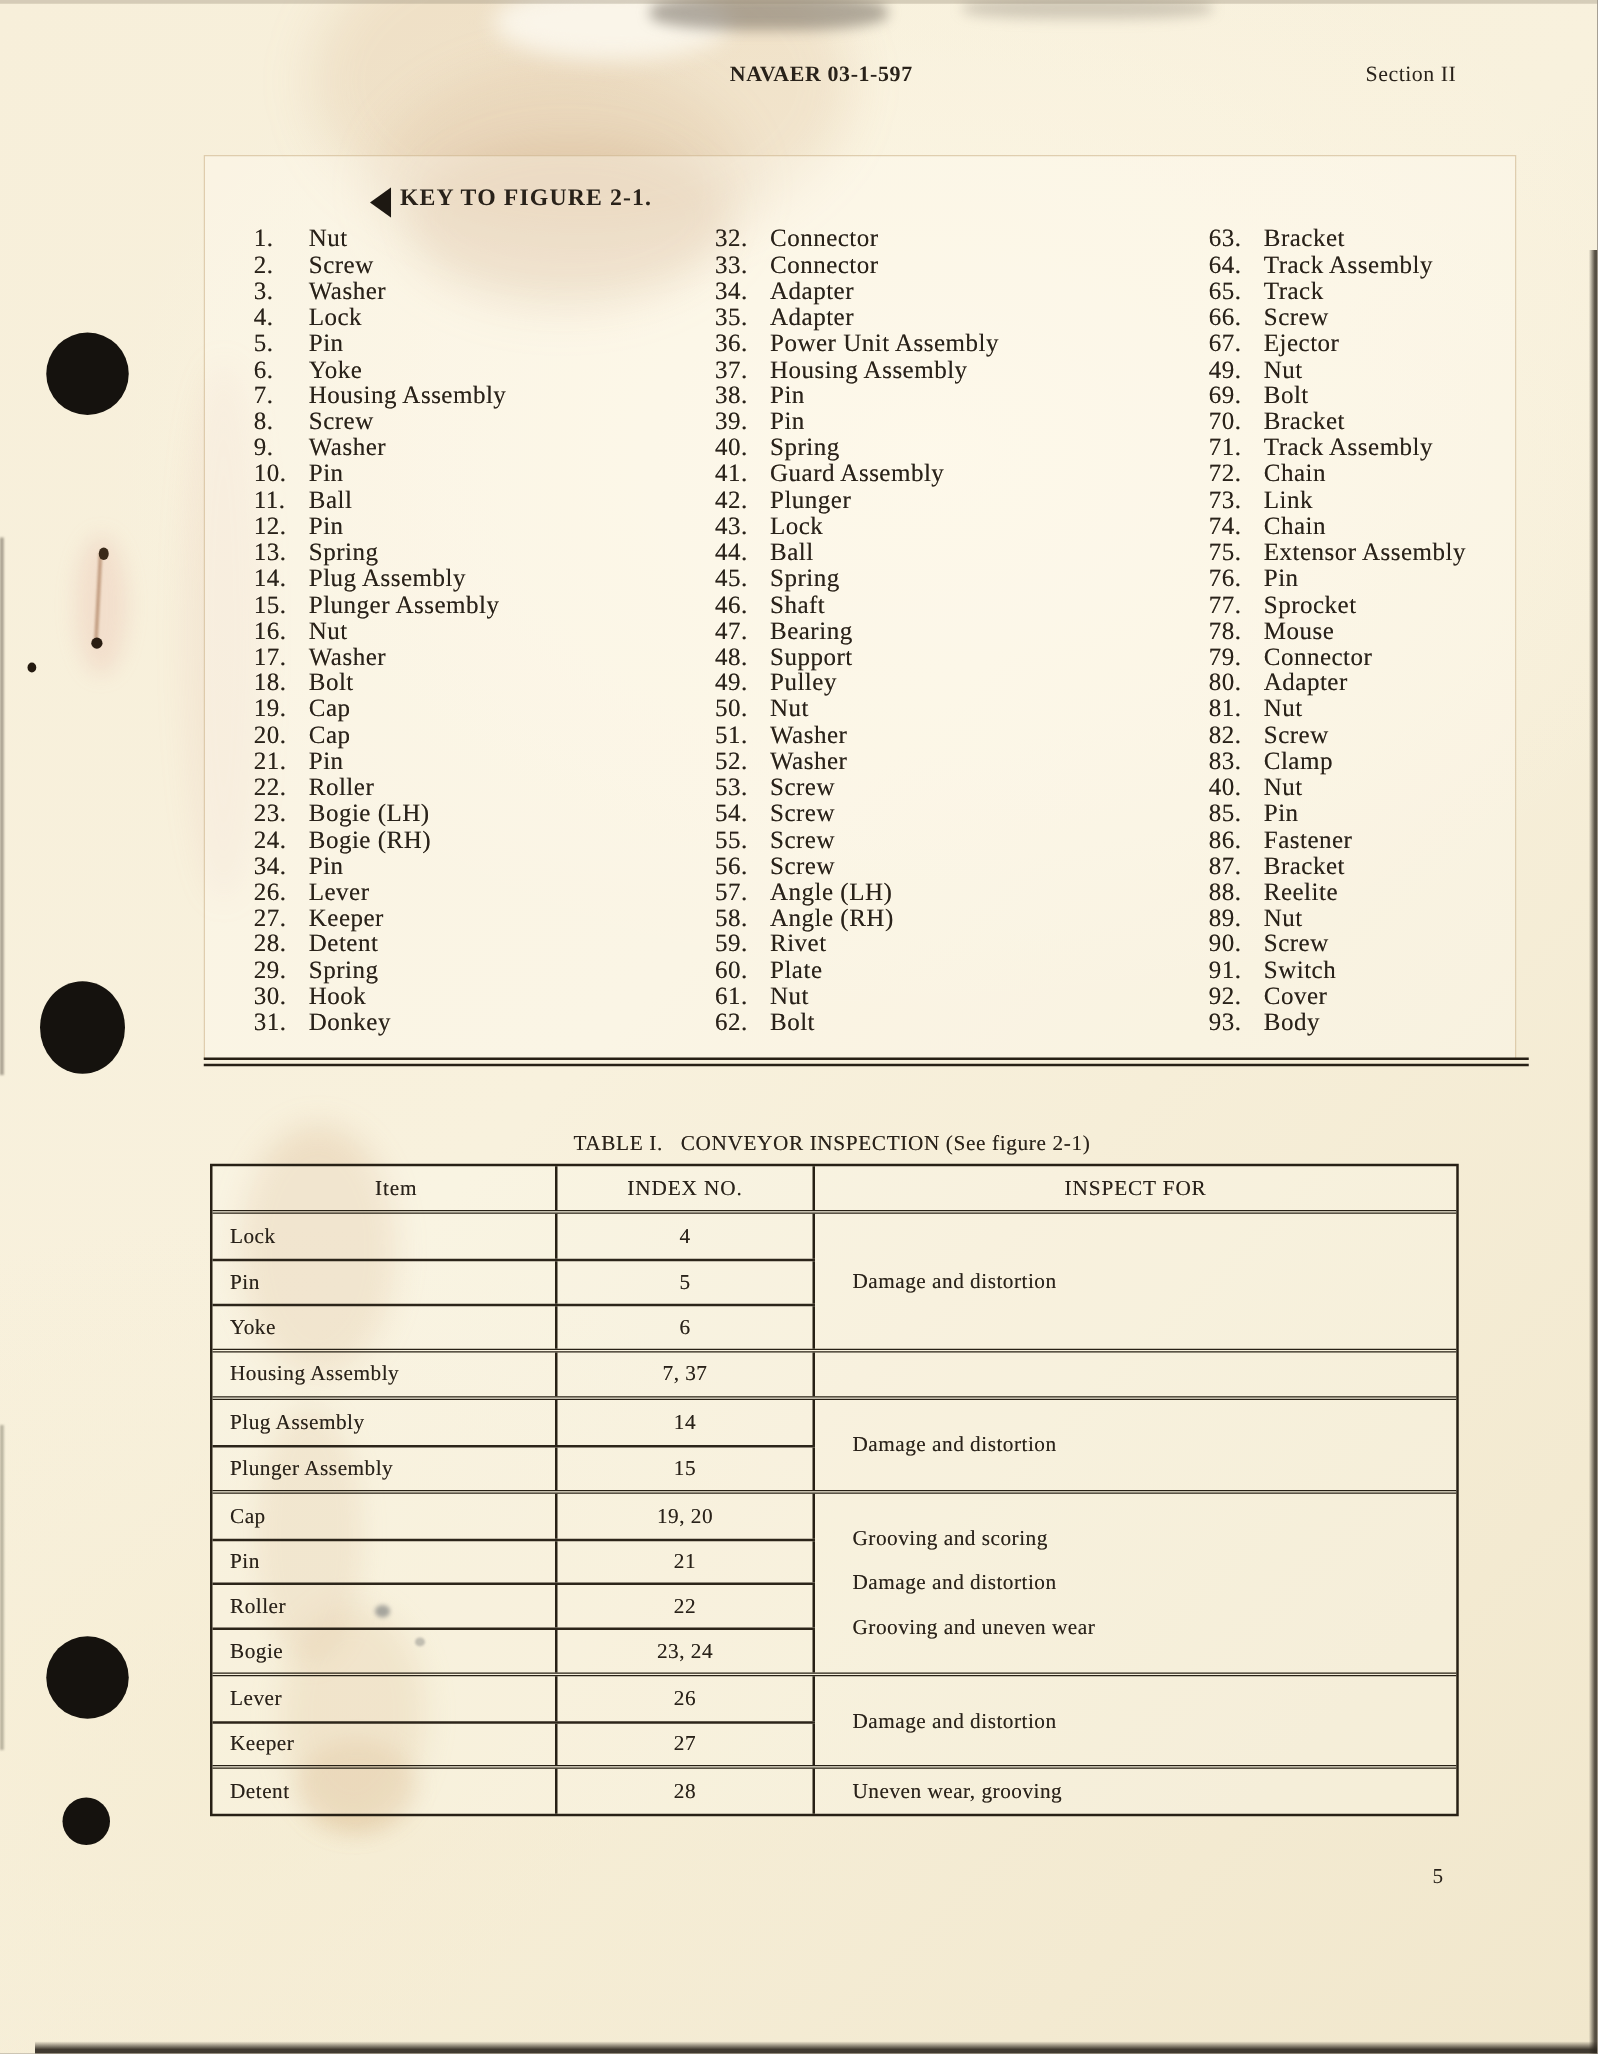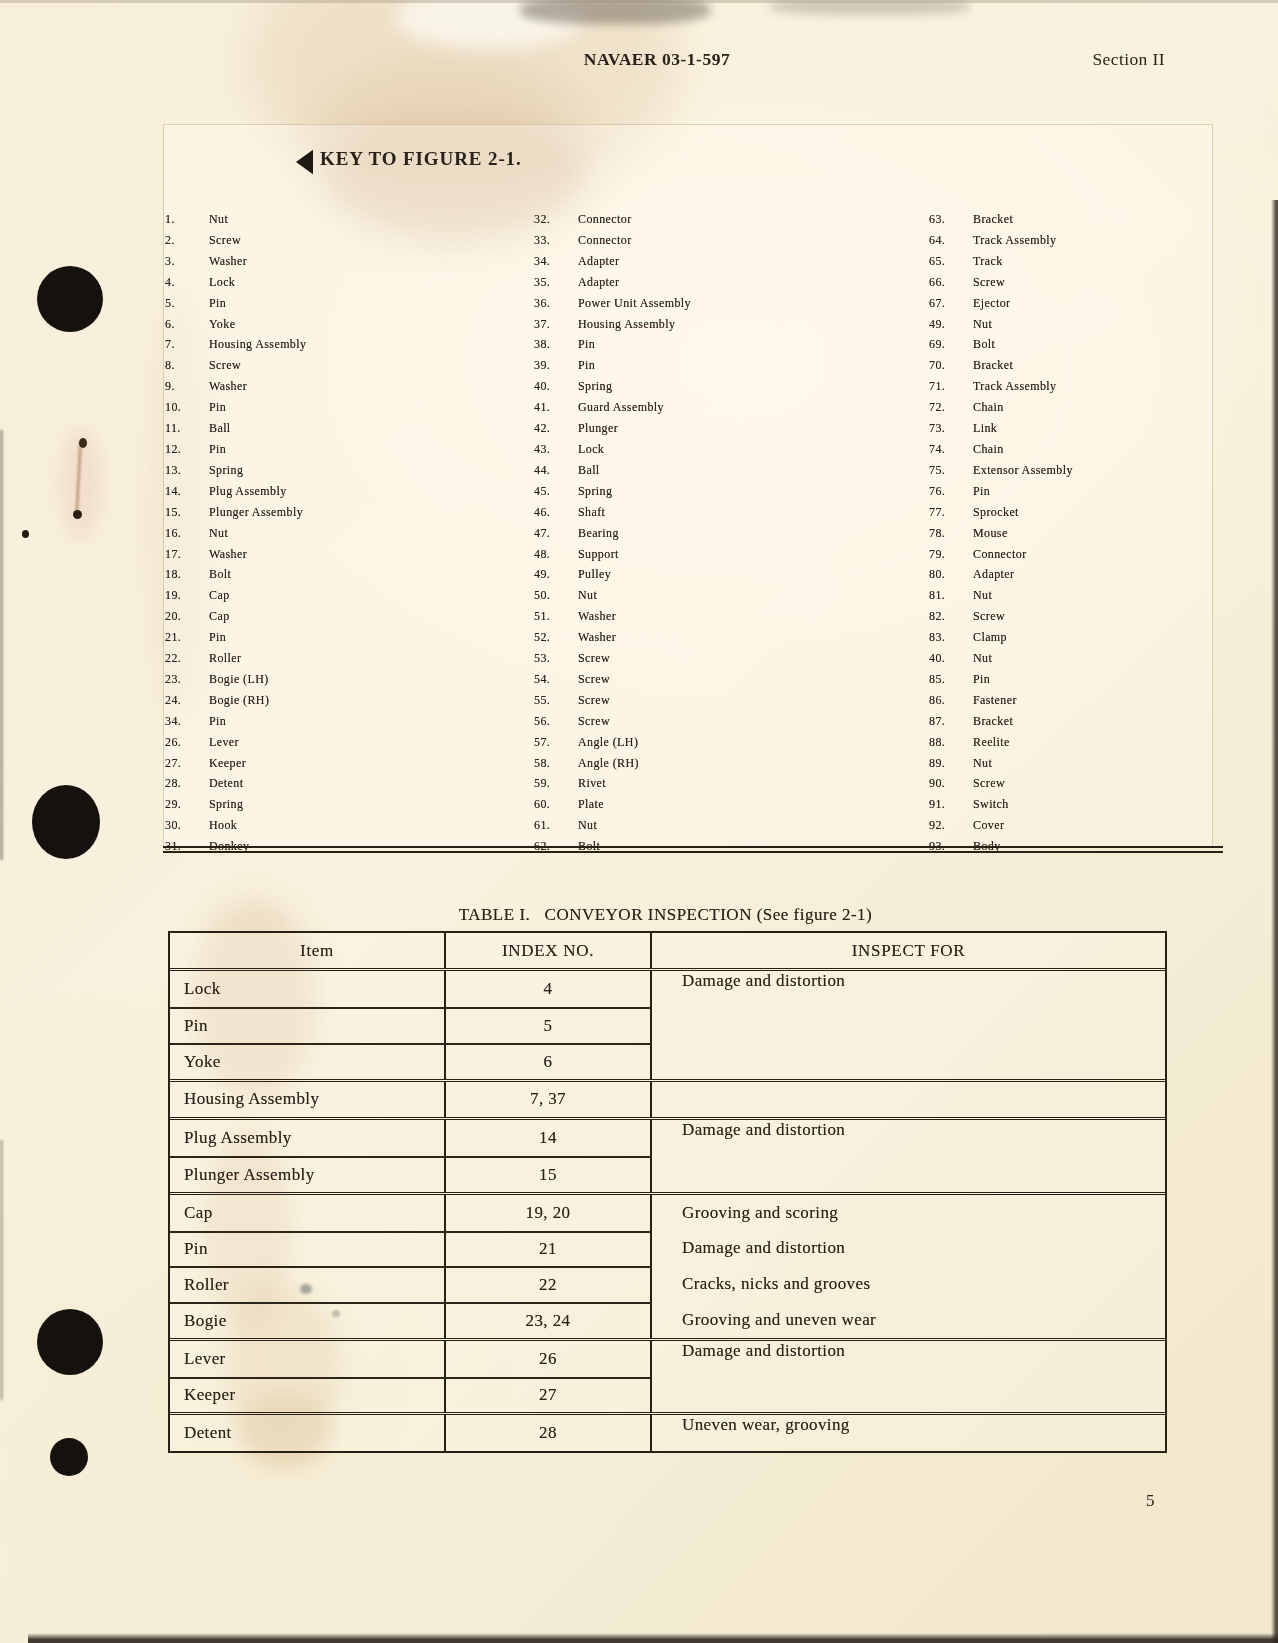--- a/index.html
+++ b/index.html
@@ -13,41 +13,41 @@
   }
   .txt{white-space:nowrap;}
   #header-doc{position:absolute;top:49px;left:36px;width:1242px;text-align:center;font-size:17.5px;font-weight:bold;letter-spacing:.5px;}
   #header-section{position:absolute;top:49px;right:113px;font-size:17.5px;font-weight:normal;letter-spacing:.4px;}
 
   #keybox{position:absolute;left:163px;top:124px;width:1048px;height:722px;
     border:1px solid rgba(196,166,120,.5);border-bottom:none;background:rgba(255,253,244,.35);}
   #key-arrow{position:absolute;left:296px;top:149px;width:17px;height:26px;background:#1d1812;
     clip-path:polygon(100% 3%,100% 97%,0 50%);}
   #key-title{position:absolute;left:320px;top:148px;font-size:19px;font-weight:bold;letter-spacing:.9px;}
-  .key-col{position:absolute;top:209px;font-size:12px;line-height:20.9px;letter-spacing:.4px;white-space:nowrap;text-shadow:0 0 .3px rgba(45,35,22,.55);}
+  .key-col{position:absolute;top:181px;font-size:20px;line-height:20.9px;letter-spacing:.4px;white-space:nowrap;text-shadow:0 0 .3px rgba(45,35,22,.55);padding-left:38px;}
   .key-num{display:inline-block;width:44px;}
   #dbl-line{position:absolute;left:163px;top:846px;width:1060px;height:3px;
     border-top:2px solid #272015;border-bottom:2px solid #272015;}
 
   #tbl-title{position:absolute;left:168px;top:873px;width:995px;text-align:center;font-size:17px;letter-spacing:.5px;text-shadow:0 0 .3px rgba(45,35,22,.5);margin-top:32px;}
   #insp-table{position:absolute;left:168px;top:931px;width:995px;border:2px solid #272015;
     box-sizing:content-box;background:rgba(255,253,245,.22);text-shadow:0 0 .3px rgba(45,35,22,.5);}
   .t-header{display:flex;height:38.25px;box-sizing:border-box;border-bottom:3px double #272015;}
   .th{box-sizing:border-box;display:flex;align-items:center;justify-content:center;font-size:17px;letter-spacing:.7px;}
   .th1{width:276px;border-right:2px solid #272015;padding-left:20px;}
   .th2{width:206px;border-right:2px solid #272015;}
   .th3{flex:1;}
   .t-group{display:flex;border-bottom:3px double #272015;}
   .t-group:last-child{border-bottom:none;}
   .g-left{width:482px;flex:none;}
   .g-row{display:flex;height:35.75px;box-sizing:border-box;}
   .g-row + .g-row{border-top:2px solid #2c251a;}
   .c-item{box-sizing:border-box;width:276px;border-right:2px solid #272015;display:flex;align-items:center;padding-left:14px;font-size:17px;letter-spacing:.4px;}
   .c-index{box-sizing:border-box;width:206px;border-right:2px solid #272015;display:flex;align-items:center;justify-content:center;font-size:17px;letter-spacing:.4px;}
-  .g-right{flex:1;display:flex;flex-direction:column;justify-content:flex-start;}
+  .g-right{flex:1;display:flex;flex-direction:column;justify-content:center;}
   .insp-center{padding-left:30px;font-size:17px;letter-spacing:.4px;}
   .insp-line{height:35.75px;display:flex;align-items:center;padding-left:30px;font-size:17px;letter-spacing:.4px;}
 
   #page-num{position:absolute;top:1491px;left:1146px;font-size:17px;}
 
   .hole{position:absolute;background:#15120e;border-radius:50%;filter:blur(.6px);}
   .stain{position:absolute;border-radius:50%;pointer-events:none;}
   .edge{position:absolute;pointer-events:none;}
 </style>
 </head>
@@ -253,21 +253,20 @@
               <div class="c-index">22</div>
             </div>
             <div class="g-row">
               <div class="c-item">Bogie</div>
               <div class="c-index">23, 24</div>
             </div>
           </div>
           <div class="g-right">
             <div class="insp-line">Grooving and scoring</div>
             <div class="insp-line">Damage and distortion</div>
-            <div class="insp-line">Cracks, nicks and grooves</div>
             <div class="insp-line">Grooving and uneven wear</div>
           </div>
         </div>
         <div class="t-group">
           <div class="g-left">
             <div class="g-row">
               <div class="c-item">Lever</div>
               <div class="c-index">26</div>
             </div>
             <div class="g-row">

